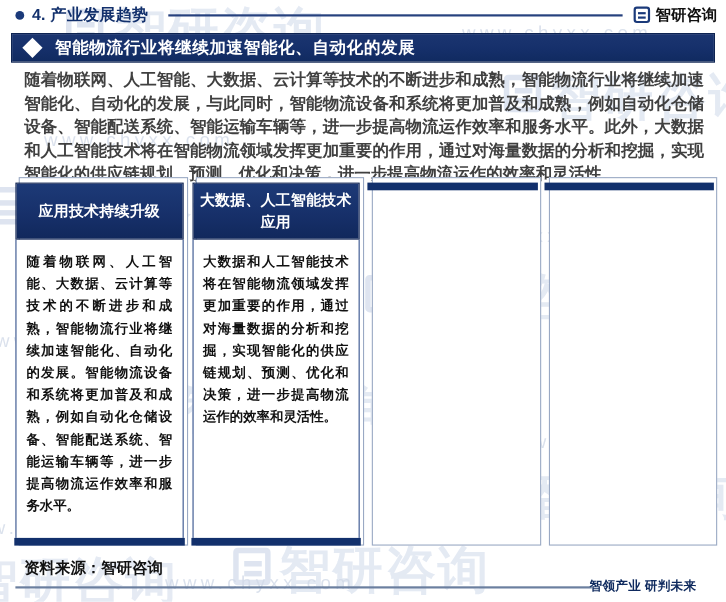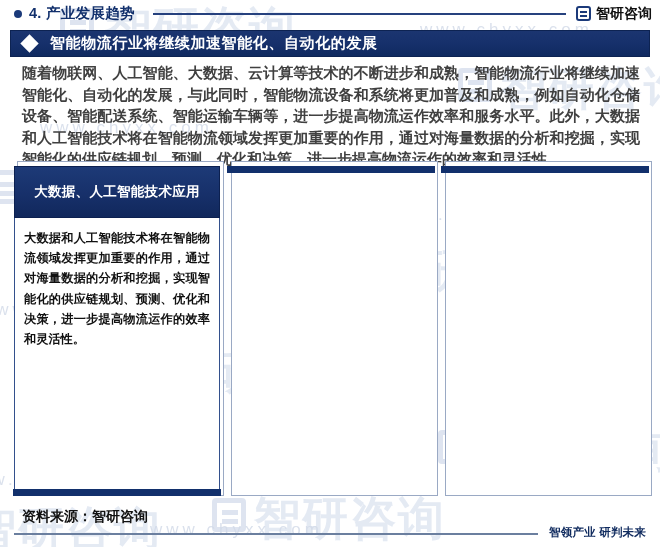--- a/index.html
+++ b/index.html
@@ -242,21 +242,21 @@
   }
   #footer-rule {
     position: absolute;
     left: 14px; top: 533px;
     width: 524px;
     height: 2px;
     background: #6b7f9f;
   }
   #tagline {
     position: absolute;
-    right: 14px; top: 525px;
+    right: 27px; top: 525px;
     font-size: 11.5px;
     font-weight: 700;
     color: #0f2a5e;
     white-space: nowrap;
     letter-spacing: .2px;
     margin-left: 48px;
   }
 </style>
 </head>
 <body>
@@ -306,20 +306,30 @@
 
   <div id="title-bar">
     <span id="title-diamond"></span>
     <span id="title-text">智能物流行业将继续加速智能化、自动化的发展</span>
   </div>
 
   <p id="intro">随着物联网、人工智能、大数据、云计算等技术的不断进步和成熟，智能物流行业将继续加速智能化、自动化的发展，与此同时，智能物流设备和系统将更加普及和成熟，例如自动化仓储设备、智能配送系统、智能运输车辆等，进一步提高物流运作效率和服务水平。此外，大数据和人工智能技术将在智能物流领域发挥更加重要的作用，通过对海量数据的分析和挖掘，实现智能化的供应链规划、预测、优化和决策，进一步提高物流运作的效率和灵活性。</p>
 
   <div id="cards">
 
+    <div class="card">
+      <div class="card-outline"></div>
+      <div class="card-head">
+        <span class="card-head-text">应用技术持续升级</span>
+      </div>
+      <div class="card-body">
+        <p class="card-body-text">随着物联网、人工智能、大数据、云计算等技术的不断进步和成熟，智能物流行业将继续加速智能化、自动化的发展。智能物流设备和系统将更加普及和成熟，例如自动化仓储设备、智能配送系统、智能运输车辆等，进一步提高物流运作效率和服务水平。</p>
+      </div>
+      <div class="card-foot"></div>
+    </div>
 
     <div class="card">
       <div class="card-outline"></div>
       <div class="card-head">
         <span class="card-head-text">大数据、人工智能技术应用</span>
       </div>
       <div class="card-body">
         <p class="card-body-text">大数据和人工智能技术将在智能物流领域发挥更加重要的作用，通过对海量数据的分析和挖掘，实现智能化的供应链规划、预测、优化和决策，进一步提高物流运作的效率和灵活性。</p>
       </div>
       <div class="card-foot"></div>

